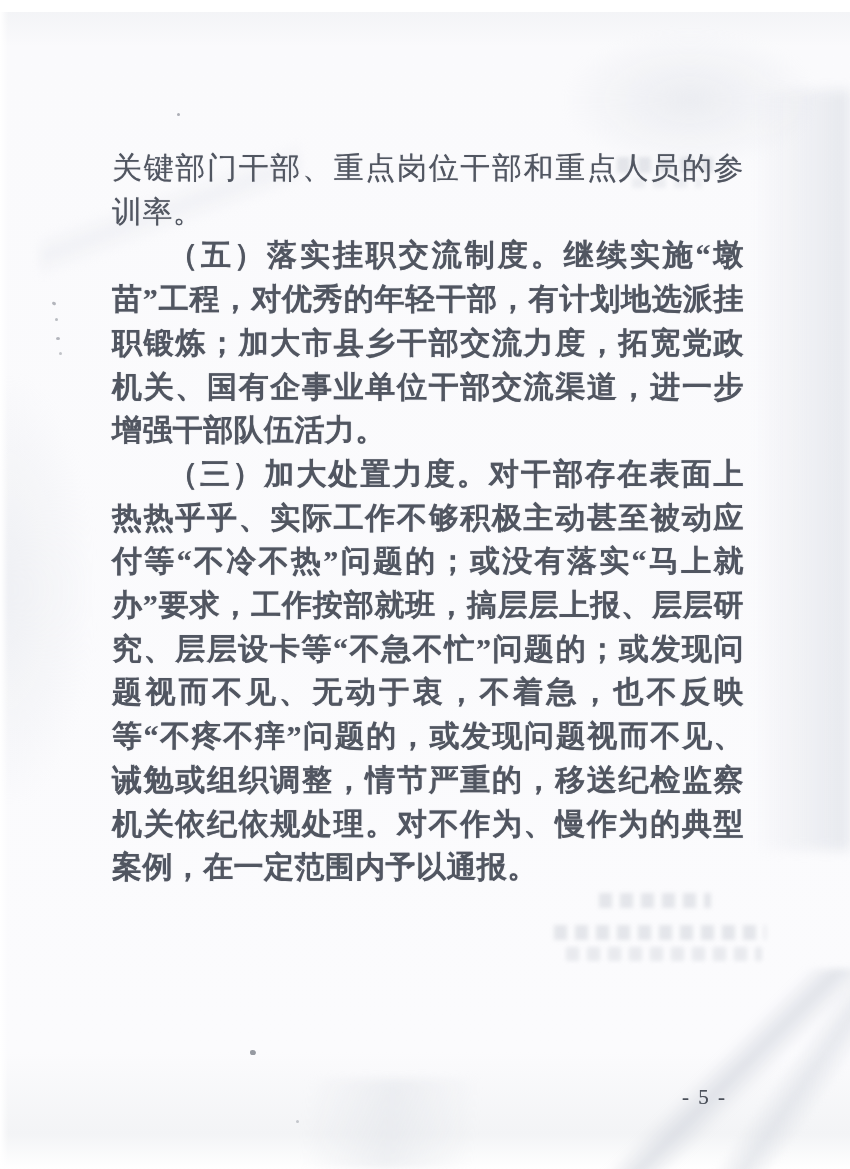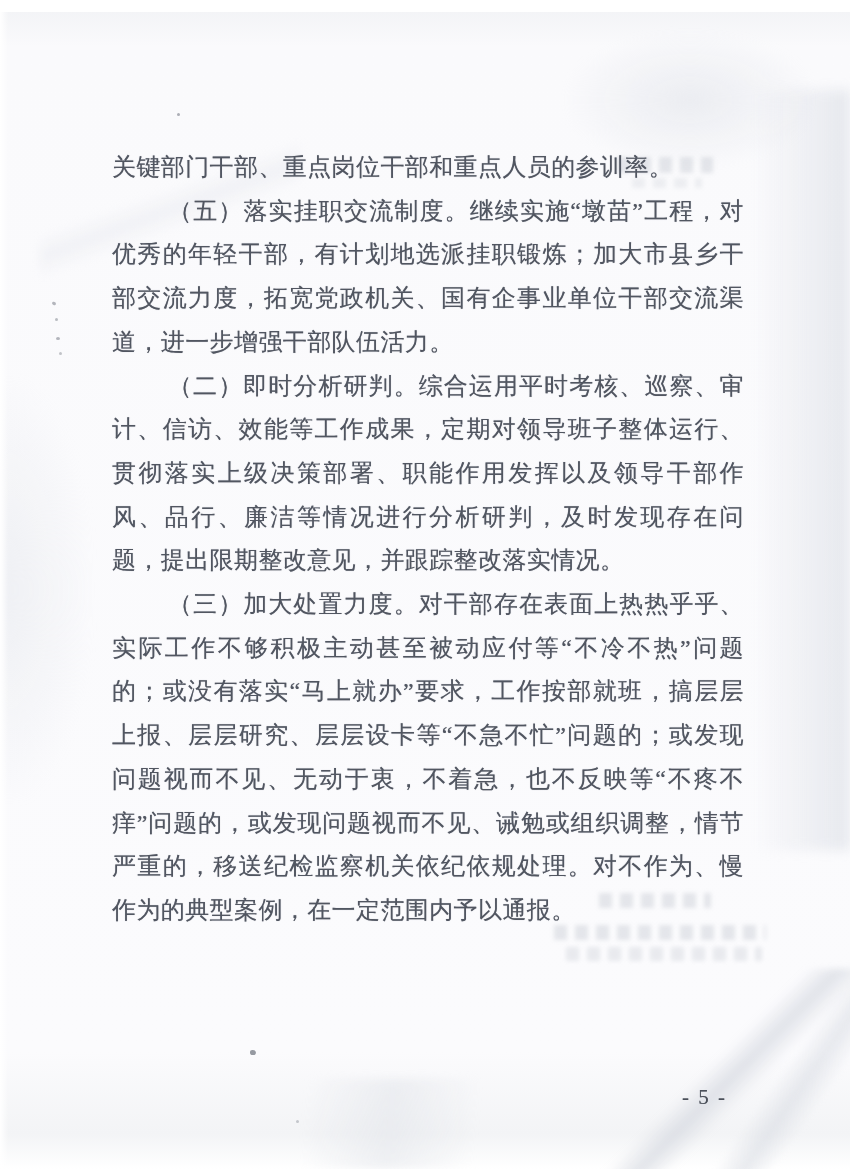--- a/index.html
+++ b/index.html
@@ -58,29 +58,29 @@
   .crease-3 {
     left: 40px; top: 120px; width: 260px; height: 180px;
     background: linear-gradient(160deg, rgba(255,255,255,0) 42%, rgba(228,230,236,0.4) 50%, rgba(255,255,255,0) 58%);
     filter: blur(5px);
   }
 
   
   .text-block {
     position: absolute;
     left: 112px; top: 146px; width: 632px;
-    font-size: 24px;
+    font-size: 30px;
     line-height: 43.7px;
     color: #515661;
     text-align: justify;
     text-shadow: 0 0 0.7px rgba(90,96,108,0.65);
     letter-spacing: 0.4px;
   }
   .text-block p { text-align: justify; }
-  .text-block p.indent { text-indent: 56px; }
+  .text-block p.indent { text-indent: 56px; font-weight: bold; }
 
   
   .page-number {
     position: absolute;
     left: 682px; top: 1085px;
     font-size: 21px;
     color: #4b505a;
     letter-spacing: 2px;
     text-shadow: 0 0 0.6px rgba(75,80,90,0.6);
   }
@@ -136,18 +136,17 @@
   <div class="speck speck-b"></div>
   <div class="speck speck-c"></div>
   <div class="speck speck-d"></div>
   <div class="speck speck-e"></div>
   <div class="speck speck-f"></div>
   <div class="speck speck-g"></div>
 
   <div class="text-block">
       <p>关键部门干部、重点岗位干部和重点人员的参训率。</p>
       <p class="indent">（五）落实挂职交流制度。继续实施“墩苗”工程，对优秀的年轻干部，有计划地选派挂职锻炼；加大市县乡干部交流力度，拓宽党政机关、国有企事业单位干部交流渠道，进一步增强干部队伍活力。</p>
-      <p class="indent">（二）即时分析研判。综合运用平时考核、巡察、审计、信访、效能等工作成果，定期对领导班子整体运行、贯彻落实上级决策部署、职能作用发挥以及领导干部作风、品行、廉洁等情况进行分析研判，及时发现存在问题，提出限期整改意见，并跟踪整改落实情况。</p>
       <p class="indent">（三）加大处置力度。对干部存在表面上热热乎乎、实际工作不够积极主动甚至被动应付等“不冷不热”问题的；或没有落实“马上就办”要求，工作按部就班，搞层层上报、层层研究、层层设卡等“不急不忙”问题的；或发现问题视而不见、无动于衷，不着急，也不反映等“不疼不痒”问题的，或发现问题视而不见、诫勉或组织调整，情节严重的，移送纪检监察机关依纪依规处理。对不作为、慢作为的典型案例，在一定范围内予以通报。</p>
     </div>
 
   <div class="page-number">- 5 -</div>
 </div>
 
 </body></html>

